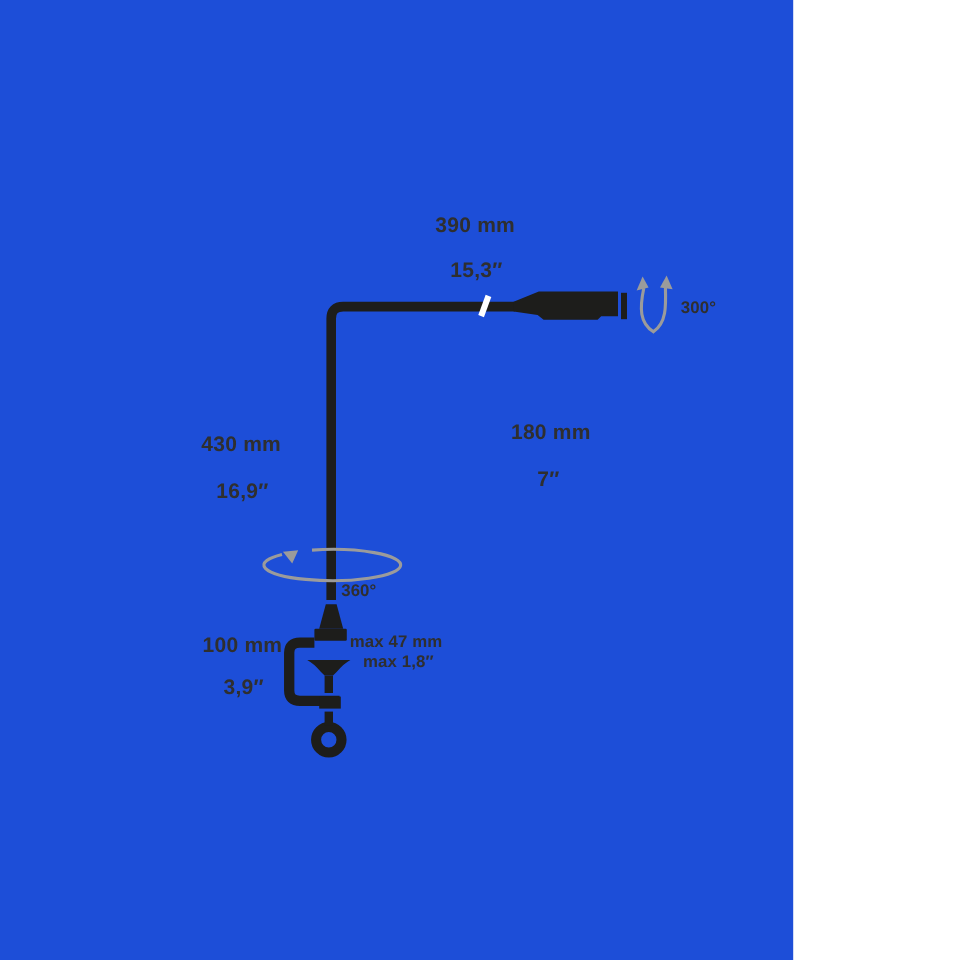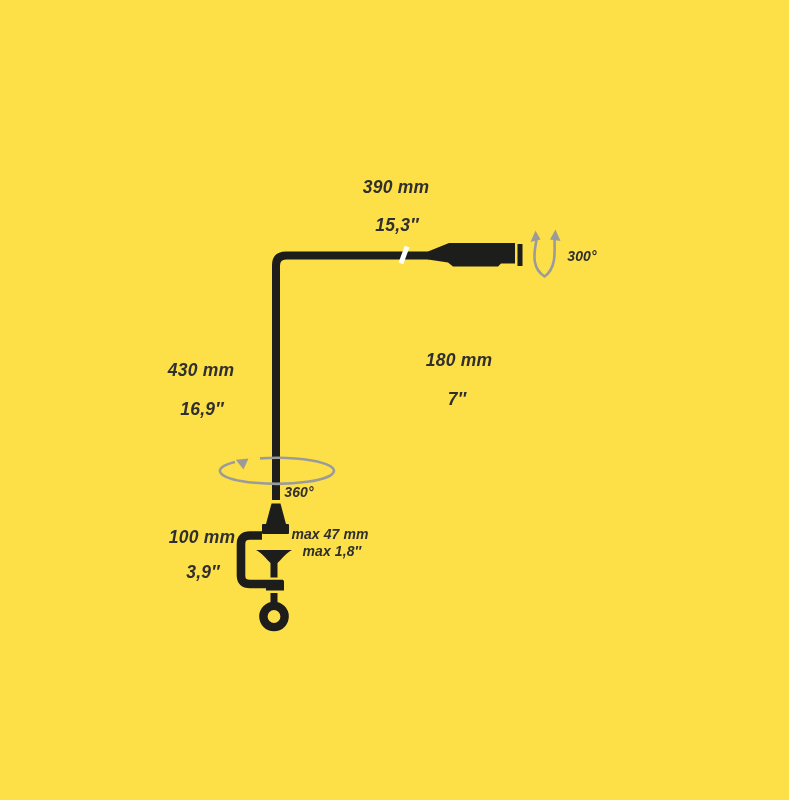--- a/index.html
+++ b/index.html
@@ -2,26 +2,25 @@
 <html><head>
 <meta charset="utf-8">
 <style>
   html, body {
     margin: 0;
     padding: 0;
     background: #ffffff;
   }
   #canvas {
     position: relative;
-    width: 789px;
+    width: 661px;
     height: 800px;
-    background: #fde047;
+    background: #1d4ed8;
     font-family: "Liberation Sans", sans-serif;
     overflow: hidden;
-    font-style: italic;
   }
   svg { display: block; }
   text.dim-lg {
     font-family: "Liberation Sans", sans-serif;
     font-size: 17.5px;
     font-weight: 600;
     letter-spacing: 0.2px;
   }
   text.dim-sm {
     font-family: "Liberation Sans", sans-serif;

